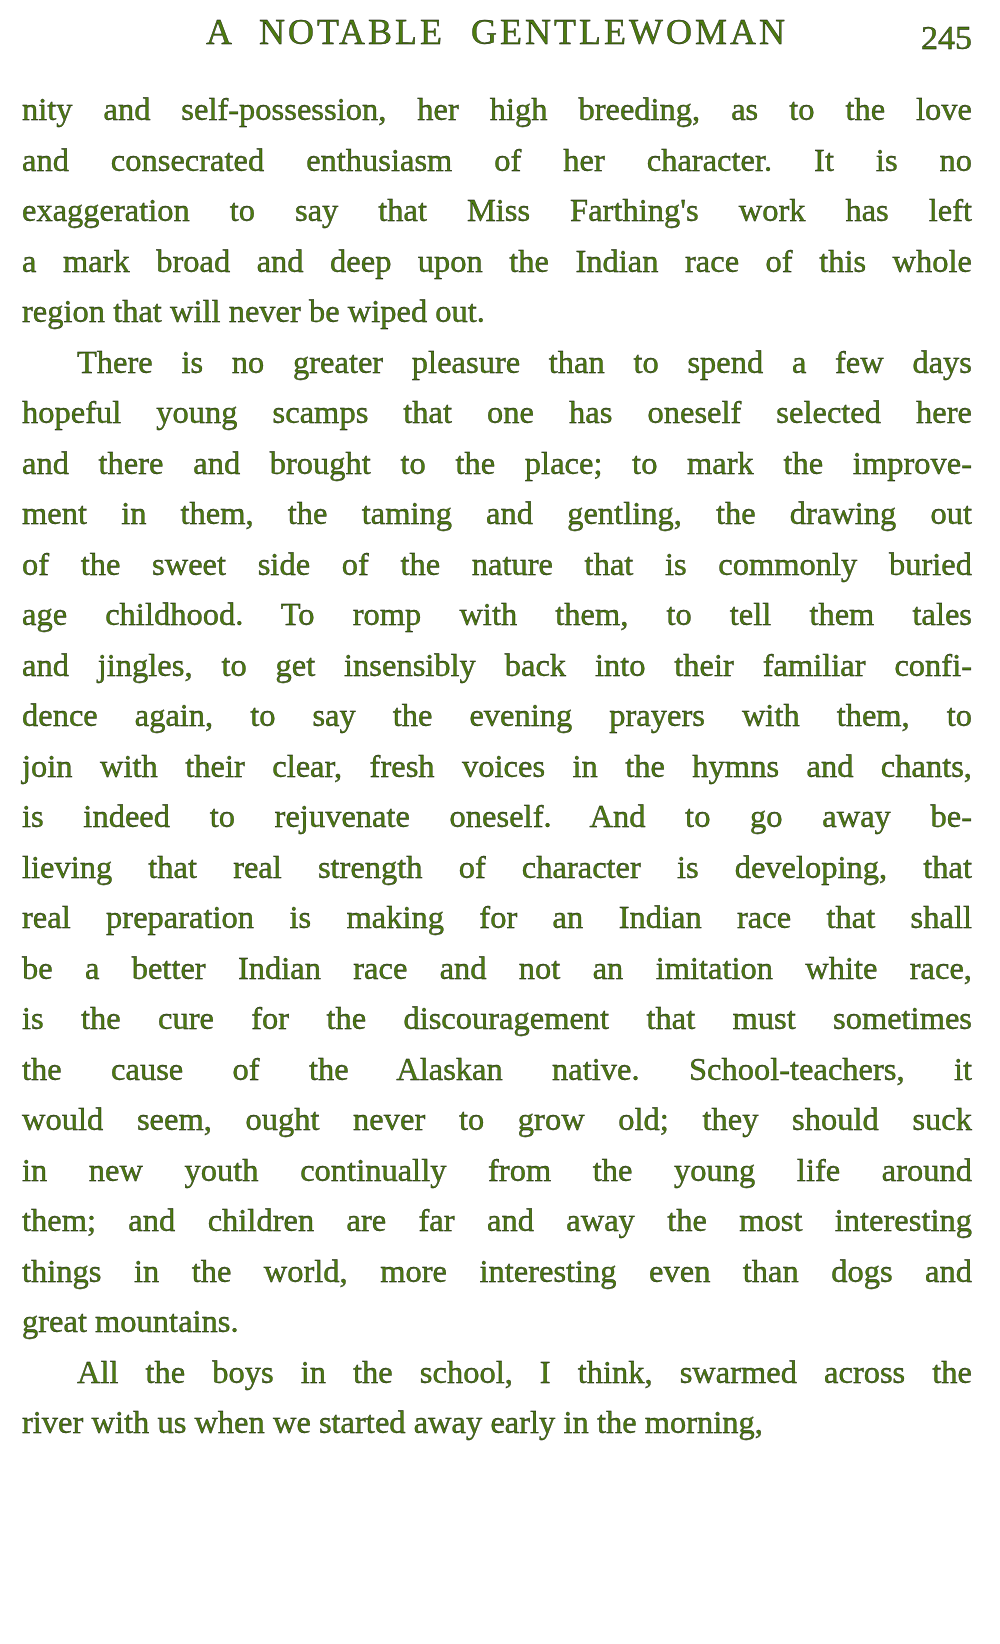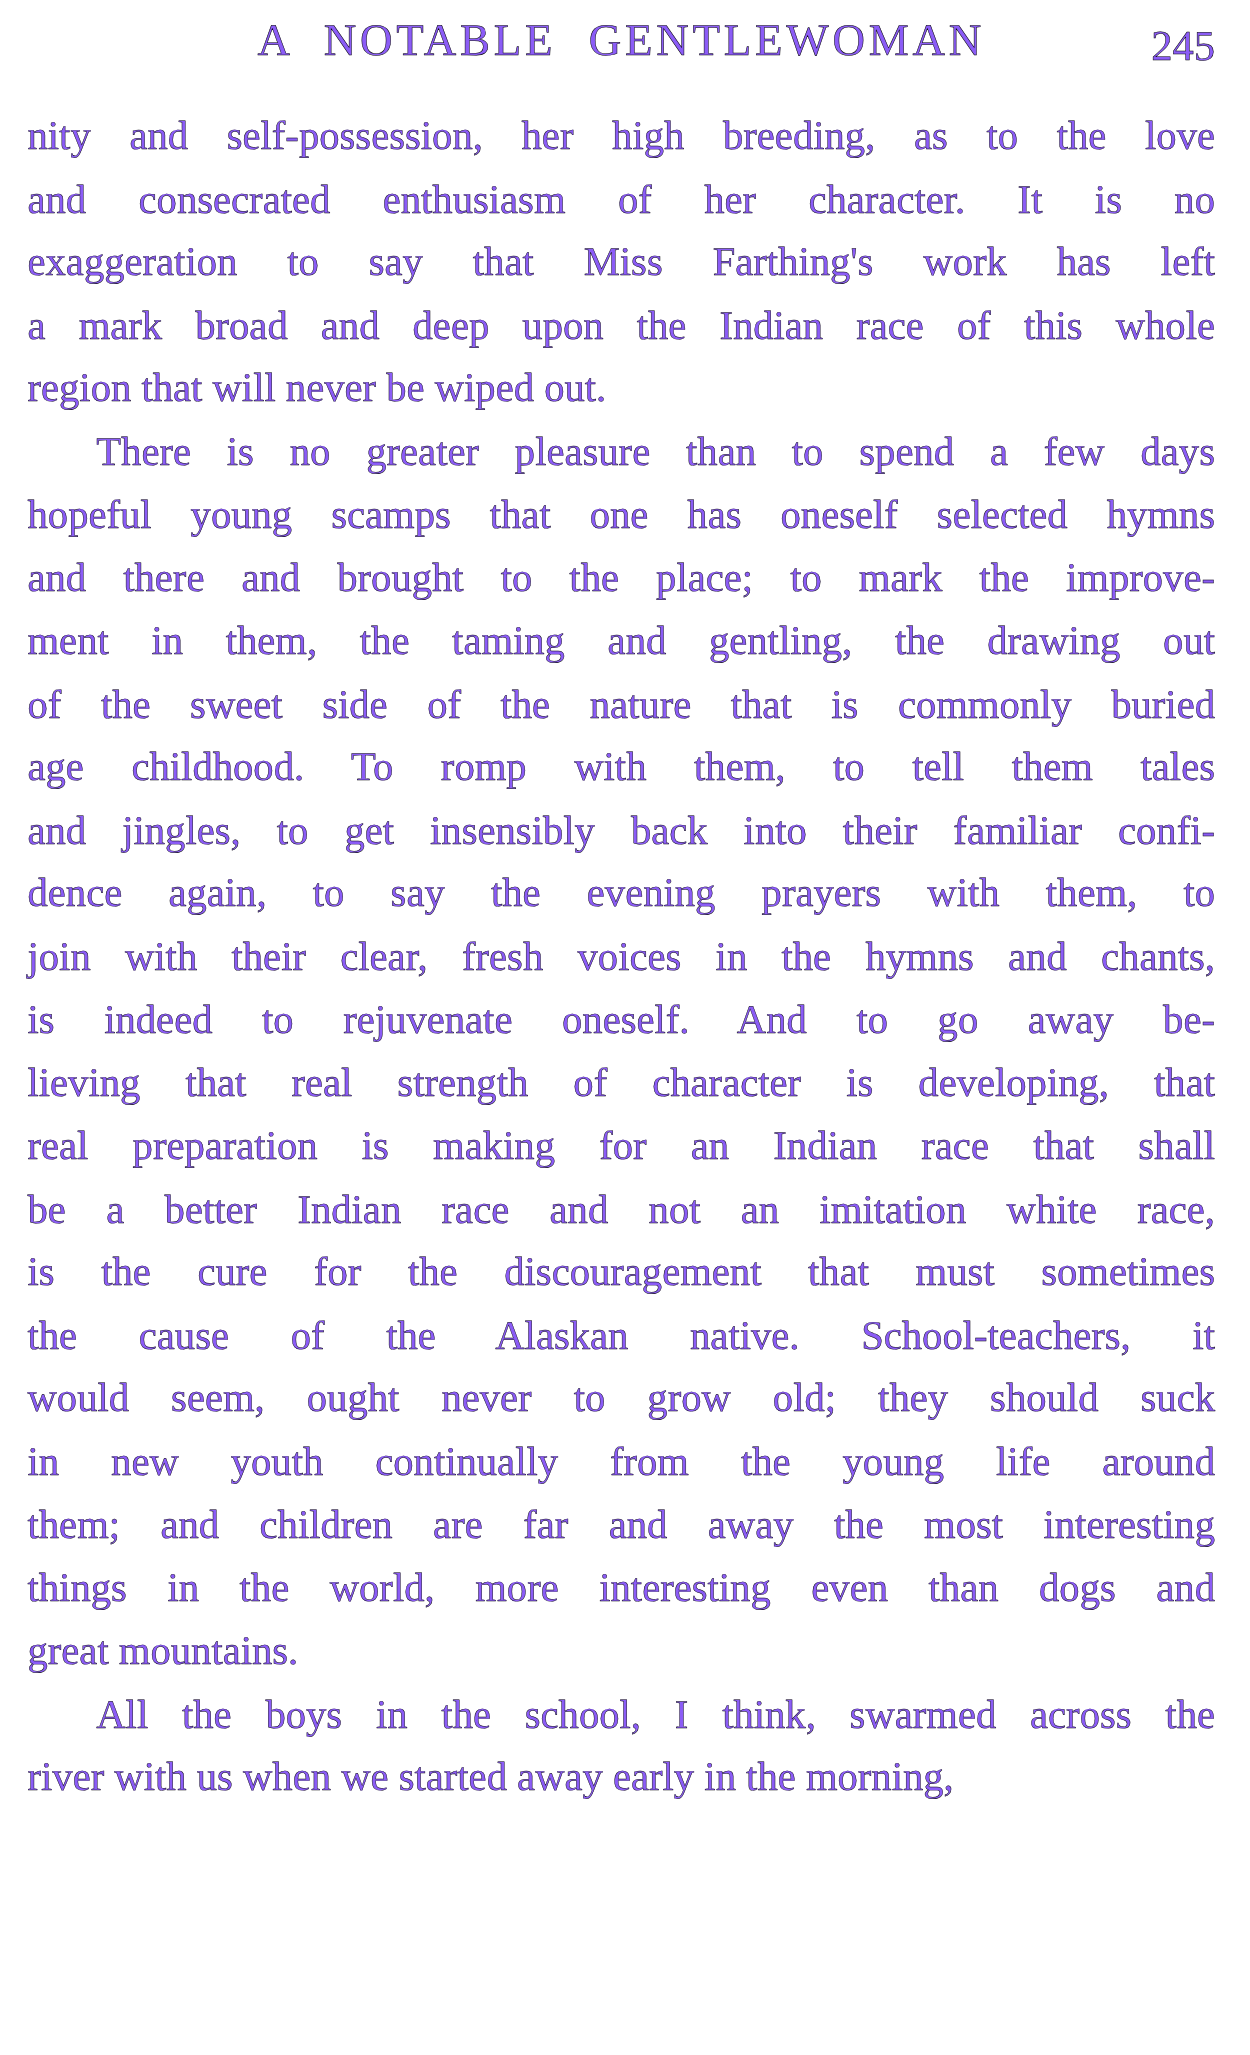--- a/index.html
+++ b/index.html
@@ -5,21 +5,21 @@
   html, body {
     margin: 0;
     padding: 0;
     background: #ffffff;
   }
   .page {
     position: relative;
     width: 1000px;
     height: 1644px;
     background: #ffffff;
-    color: #8b5cf6;
+    color: #4d7c0f;
     font-family: "Liberation Serif", "DejaVu Serif", serif;
     overflow: hidden;
   }
   
   .running-head {
     position: absolute;
     top: 10px;
     left: 22px;
     width: 950px;
     height: 52px;
@@ -73,21 +73,21 @@
     <span class="running-title">A NOTABLE GENTLEWOMAN</span>
     <span class="folio">245</span>
   </div>
   <div class="text-body">
       <div class="line">nity and self-possession, her high breeding, as to the love</div>
       <div class="line">and consecrated enthusiasm of her character.  It is no</div>
       <div class="line">exaggeration to say that Miss Farthing's work has left</div>
       <div class="line">a mark broad and deep upon the Indian race of this whole</div>
       <div class="line last">region that will never be wiped out.</div>
       <div class="line indent">There is no greater pleasure than to spend a few days</div>
-      <div class="line">hopeful young scamps that one has oneself selected hymns</div>
+      <div class="line">hopeful young scamps that one has oneself selected here</div>
       <div class="line">and there and brought to the place; to mark the improve-</div>
       <div class="line">ment in them, the taming and gentling, the drawing out</div>
       <div class="line">of the sweet side of the nature that is commonly buried</div>
       <div class="line">age childhood.  To romp with them, to tell them tales</div>
       <div class="line">and jingles, to get insensibly back into their familiar confi-</div>
       <div class="line">dence again, to say the evening prayers with them, to</div>
       <div class="line">join with their clear, fresh voices in the hymns and chants,</div>
       <div class="line">is indeed to rejuvenate oneself.  And to go away be-</div>
       <div class="line">lieving that real strength of character is developing, that</div>
       <div class="line">real preparation is making for an Indian race that shall</div>

